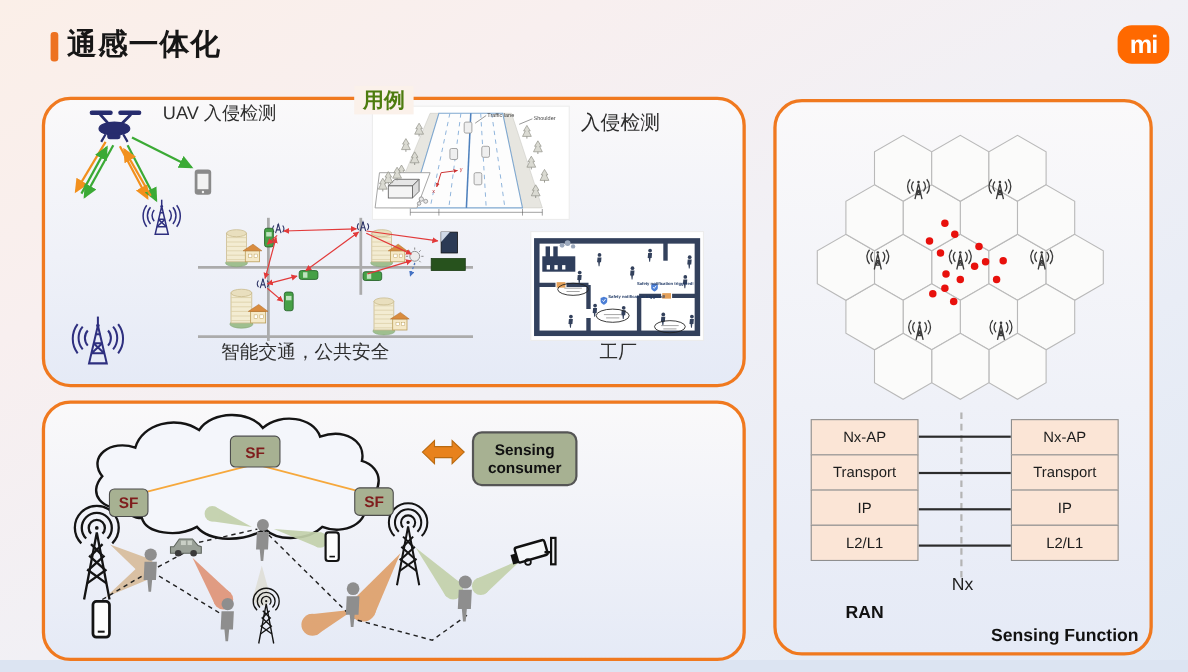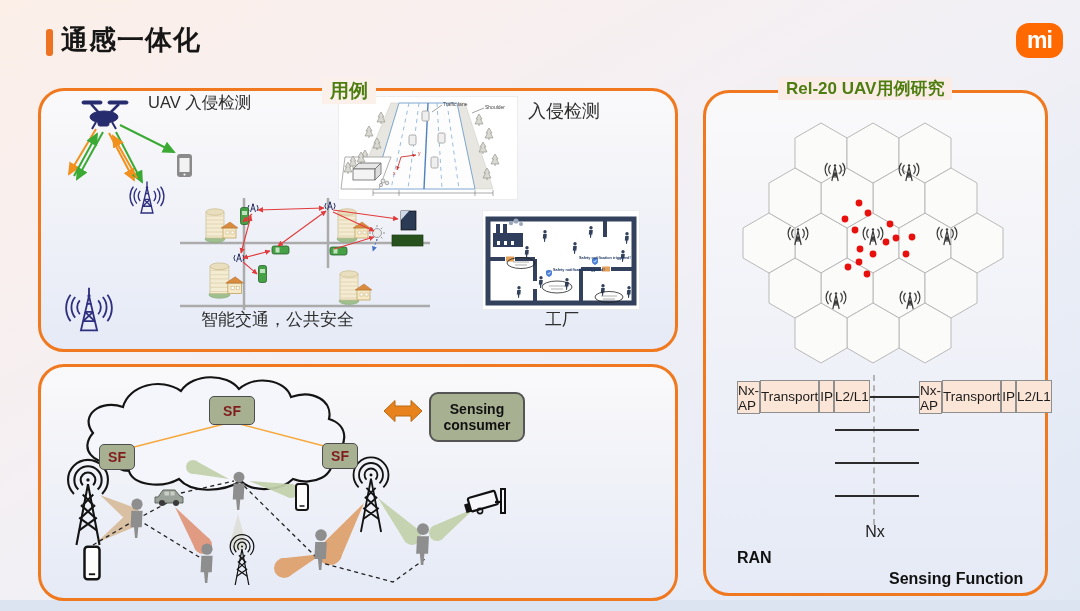--- a/index.html
+++ b/index.html
@@ -24,28 +24,28 @@
   .title-c{left:778px;top:77px;font-size:17px;background:#FAEDE8;}
   .label{position:absolute;color:#2e2e2e;}
   .whitefig{position:absolute;background:#ffffff;border:1px solid #ececec;}
   
   .sf-box{position:absolute;background:#A7B192;border:1.5px solid #4d4d4d;border-radius:5px;
     display:flex;align-items:center;justify-content:center;font-size:14px;font-weight:600;color:#7f1d1d;z-index:4;}
   .consumer-box{position:absolute;background:#A7B192;border:2px solid #555;border-radius:9px;
     display:flex;align-items:center;justify-content:center;text-align:center;
     font-size:14px;font-weight:700;color:#111;line-height:1.15;z-index:4;}
   
-  .stack{position:absolute;width:98px;display:flex;flex-direction:row;z-index:3;}
+  .stack{position:absolute;width:98px;display:flex;flex-direction:column;z-index:3;}
   .stack-cell{height:33px;box-sizing:border-box;border:1px solid #8f8f8f;margin-top:-1px;background:#FBE5D6;
     display:flex;align-items:center;justify-content:center;font-size:13.5px;color:#1c1c1c;}
   .stack-cell:first-child{margin-top:0;}
   .conn{position:absolute;left:129px;width:84px;height:2px;background:#2b2b2b;z-index:2;}
   .dash-v{position:absolute;left:167px;top:282px;height:150px;border-left:2px dashed #b4b4b4;z-index:1;}
   .nx-label{position:absolute;left:152px;top:430px;width:34px;text-align:center;font-size:16px;color:#222;}
-  .stack-label{position:absolute;font-size:16px;font-weight:700;color:#111;text-align:left;}
+  .stack-label{position:absolute;font-size:16px;font-weight:700;color:#111;text-align:center;}
   svg{position:absolute;overflow:visible;}
 </style>
 </head>
 <body>
 
 <div class="slide">
   <div class="bottom-strip"></div>
 
   <div class="accent-bar"></div>
   <div class="page-title">通感一体化</div>
@@ -488,15 +488,14 @@
       </div>
     <div class="conn" style="top:303px;"></div>
     <div class="conn" style="top:336px;"></div>
     <div class="conn" style="top:369px;"></div>
     <div class="conn" style="top:402px;"></div>
     <div class="dash-v"></div>
     <div class="nx-label">Nx</div>
     <div class="stack-label" style="left:31px;top:456px;width:98px;">RAN</div>
     <div class="stack-label" style="left:183px;top:456px;width:158px;margin-top:21px;">Sensing Function</div>
   </div>
-  <div class="panel-title title-c">Rel-20 UAV用例研究</div>
 
 </div>
 
 </body></html>

